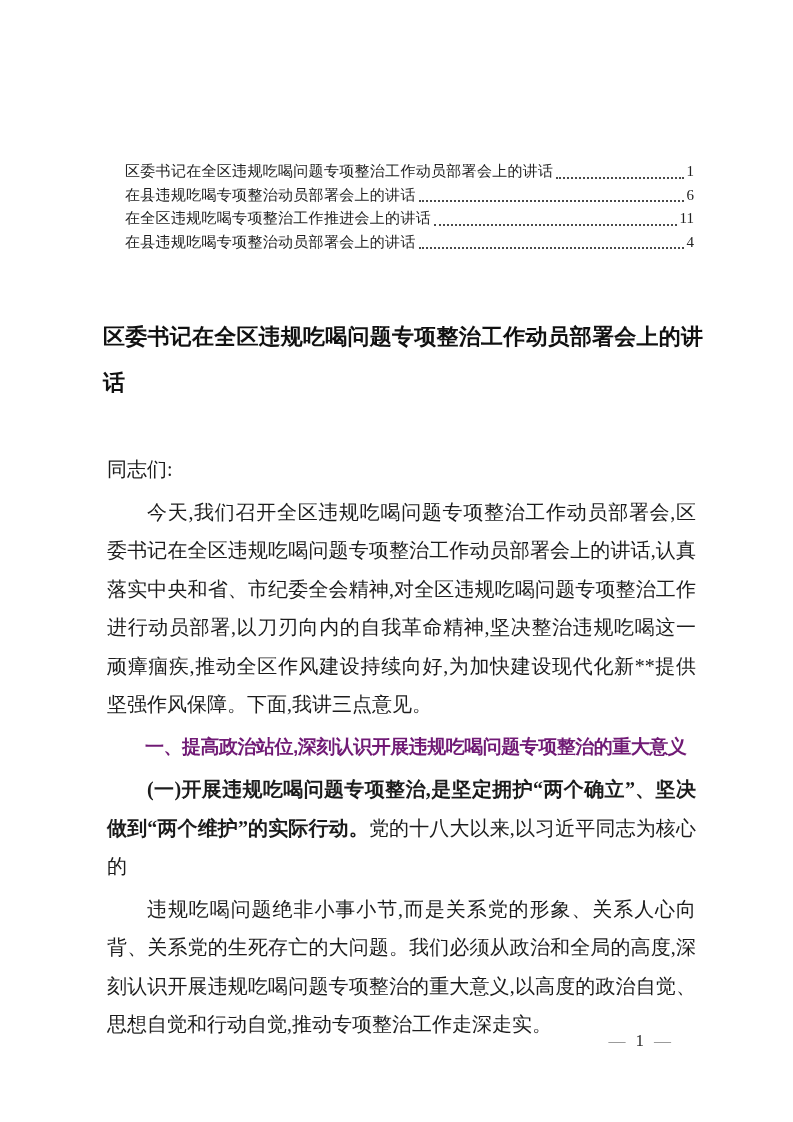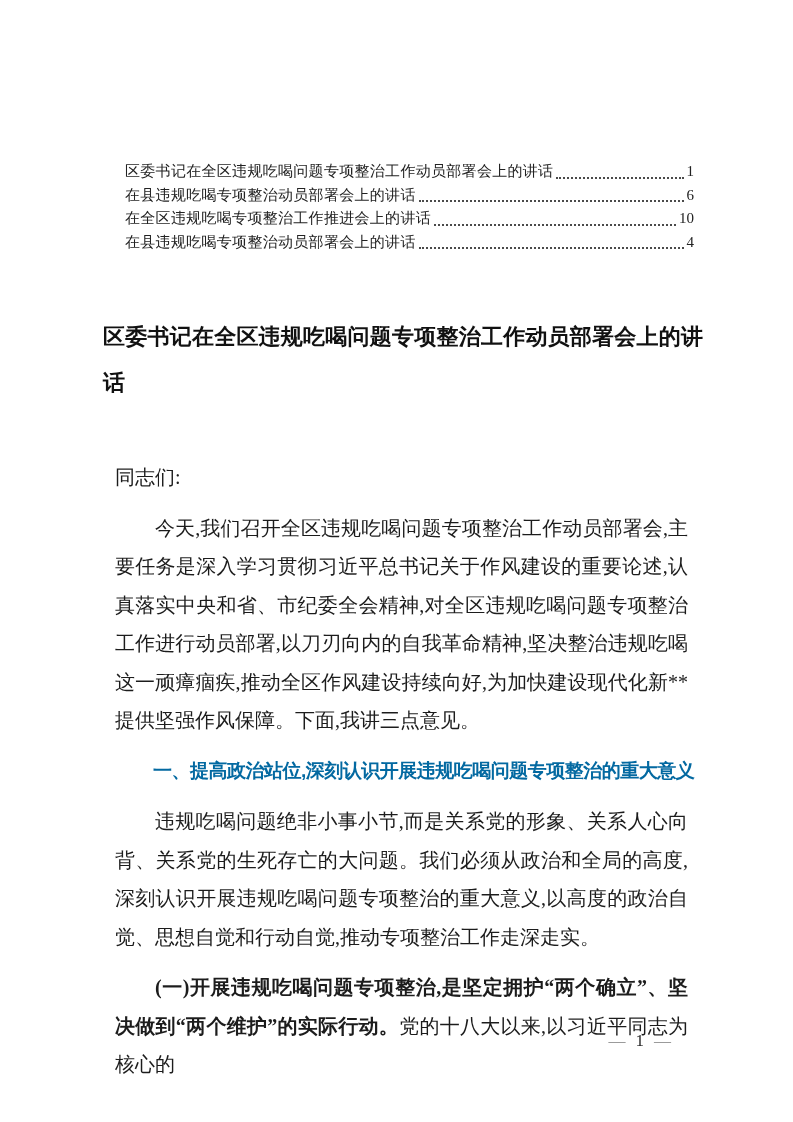--- a/index.html
+++ b/index.html
@@ -64,34 +64,34 @@
     position: absolute;
     top: 446px;
     left: 103px;
     width: 597px;
     font-size: 20px;
     line-height: 38.5px;
     text-align: justify;
     color: #1c1c1c;
   }
   .doc-body p {
-    margin: 12px;
+    margin: 4px;
     padding: 0;
   }
   .indent {
     text-indent: 2em;
   }
   .section-heading {
     font-family: "Liberation Sans", "DejaVu Sans", sans-serif;
     font-weight: bold;
     font-size: 19px;
     letter-spacing: -0.5px;
     text-indent: 38px;
     white-space: nowrap;
-    color: #0369a1;
+    color: #701a75;
   }
   .kai-lead {
     font-weight: bold;
   }
   
   .footer {
     position: absolute;
     top: 1030px;
     right: 122px;
     font-size: 17px;
@@ -120,36 +120,36 @@
       <span class="toc-page">1</span>
     </div>
     <div class="toc-row">
       <span class="toc-title">在县违规吃喝专项整治动员部署会上的讲话</span>
       <span class="toc-dots"></span>
       <span class="toc-page">6</span>
     </div>
     <div class="toc-row">
       <span class="toc-title">在全区违规吃喝专项整治工作推进会上的讲话</span>
       <span class="toc-dots"></span>
-      <span class="toc-page">10</span>
+      <span class="toc-page">11</span>
     </div>
     <div class="toc-row">
       <span class="toc-title">在县违规吃喝专项整治动员部署会上的讲话</span>
       <span class="toc-dots"></span>
       <span class="toc-page">4</span>
     </div>
   </nav>
 
   <h1 class="doc-title">区委书记在全区违规吃喝问题专项整治工作动员部署会上的讲话</h1>
 
   <div class="doc-body">
     <p>同志们:</p>
-    <p class="indent">今天,我们召开全区违规吃喝问题专项整治工作动员部署会,主要任务是深入学习贯彻习近平总书记关于作风建设的重要论述,认真落实中央和省、市纪委全会精神,对全区违规吃喝问题专项整治工作进行动员部署,以刀刃向内的自我革命精神,坚决整治违规吃喝这一顽瘴痼疾,推动全区作风建设持续向好,为加快建设现代化新**提供坚强作风保障。下面,我讲三点意见。</p>
+    <p class="indent">今天,我们召开全区违规吃喝问题专项整治工作动员部署会,区委书记在全区违规吃喝问题专项整治工作动员部署会上的讲话,认真落实中央和省、市纪委全会精神,对全区违规吃喝问题专项整治工作进行动员部署,以刀刃向内的自我革命精神,坚决整治违规吃喝这一顽瘴痼疾,推动全区作风建设持续向好,为加快建设现代化新**提供坚强作风保障。下面,我讲三点意见。</p>
     <p class="section-heading">一、提高政治站位,深刻认识开展违规吃喝问题专项整治的重大意义</p>
+    <p class="indent"><span class="kai-lead">(一)开展违规吃喝问题专项整治,是坚定拥护“两个确立”、坚决做到“两个维护”的实际行动。</span><span>党的十八大以来,以习近平同志为核心的</span></p>
     <p class="indent">违规吃喝问题绝非小事小节,而是关系党的形象、关系人心向背、关系党的生死存亡的大问题。我们必须从政治和全局的高度,深刻认识开展违规吃喝问题专项整治的重大意义,以高度的政治自觉、思想自觉和行动自觉,推动专项整治工作走深走实。</p>
-    <p class="indent"><span class="kai-lead">(一)开展违规吃喝问题专项整治,是坚定拥护“两个确立”、坚决做到“两个维护”的实际行动。</span><span>党的十八大以来,以习近平同志为核心的</span></p>
   </div>
 
   <div class="footer">
     <span class="dash">—</span><span class="num">1</span><span class="dash">—</span>
   </div>
 
 </div>
 
 </body></html>

